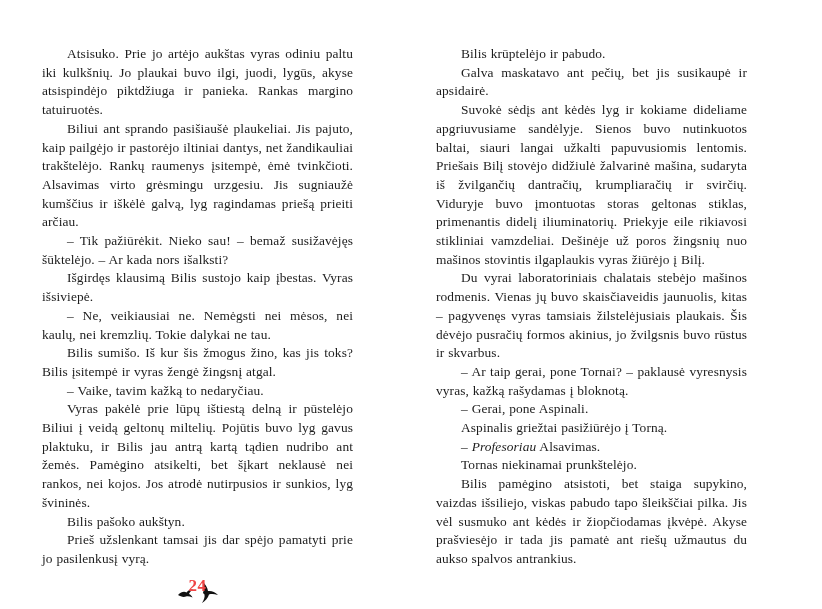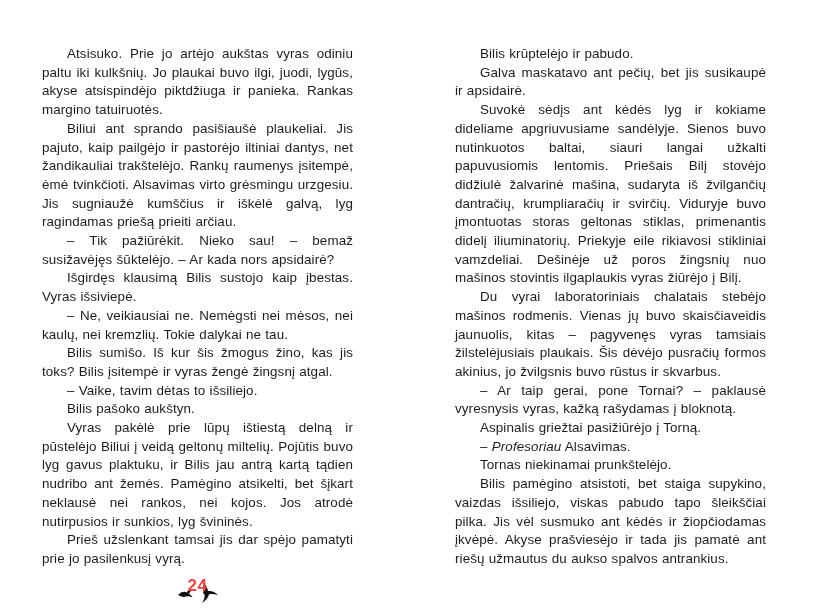--- a/index.html
+++ b/index.html
@@ -5,31 +5,31 @@
   html, body {
     margin: 0;
     padding: 0;
     background: #ffffff;
   }
   .spread {
     position: relative;
     width: 822px;
     height: 609px;
     background: #ffffff;
-    font-family: Liberation Sans, sans-serif;
+    font-family: Liberation Serif, serif;
     color: #1c1c1c;
     overflow: hidden;
   }
   .column {
     position: absolute;
     top: 45px;
     width: 311px;
   }
   .column.left  { left: 42px; }
-  .column.right { left: 455px; }
+  .column.right { left: 436px; }
   .page-text p {
     margin: 0;
     padding: 0;
     text-indent: 25px;
     text-align: justify;
     font-size: 13.4px;
     line-height: 18.7px;
     letter-spacing: 0.1px;
     word-spacing: 0.4px;
   }
@@ -54,46 +54,47 @@
 </style>
 </head>
 <body>
 
 <div class="spread">
 
   <div class="column left">
     <div class="page-text">
         <p><span>Atsisuko. Prie jo artėjo aukštas vyras odiniu paltu iki kulkšnių. Jo plaukai buvo ilgi, juodi, lygūs, akyse atsispindėjo piktdžiuga ir panieka. Rankas margino tatuiruotės.</span></p>
         <p><span>Biliui ant sprando pasišiaušė plaukeliai. Jis pajuto, kaip pailgėjo ir pastorėjo iltiniai dantys, net žandikauliai trakštelėjo. Rankų raumenys įsitempė, ėmė tvinkčioti. Alsavimas virto grėsmingu urzgesiu. Jis sugniaužė kumščius ir iškėlė galvą, lyg ragindamas priešą prieiti arčiau.</span></p>
-        <p><span>– Tik pažiūrėkit. Nieko sau! – bemaž susižavėjęs šūktelėjo. – Ar kada nors apsidairė?</span></p>
+        <p><span>– Tik pažiūrėkit. Nieko sau! – bemaž susižavėjęs šūktelėjo. – Ar kada nors išalksti?</span></p>
         <p><span>Išgirdęs klausimą Bilis sustojo kaip įbestas. Vyras išsiviepė.</span></p>
         <p><span>– Ne, veikiausiai ne. Nemėgsti nei mėsos, nei kaulų, nei kremzlių. Tokie dalykai ne tau.</span></p>
         <p><span>Bilis sumišo. Iš kur šis žmogus žino, kas jis toks? Bilis įsitempė ir vyras žengė žingsnį atgal.</span></p>
-        <p><span>– Vaike, tavim dėtas to išsiliejo.</span></p>
+        <p><span>– Vaike, tavim kažką to nedaryčiau.</span></p>
+        <p><span>Vyras pakėlė prie lūpų ištiestą delną ir pūstelėjo Biliui į veidą geltonų miltelių. Pojūtis buvo lyg gavus plaktuku, ir Bilis jau antrą kartą tądien nudribo ant žemės. Pamėgino atsikelti, bet šįkart neklausė nei rankos, nei kojos. Jos atrodė nutirpusios ir sunkios, lyg švininės.</span></p>
         <p><span>Bilis pašoko aukštyn.</span></p>
-        <p><span>Vyras pakėlė prie lūpų ištiestą delną ir pūstelėjo Biliui į veidą geltonų miltelių. Pojūtis buvo lyg gavus plaktuku, ir Bilis jau antrą kartą tądien nudribo ant žemės. Pamėgino atsikelti, bet šįkart neklausė nei rankos, nei kojos. Jos atrodė nutirpusios ir sunkios, lyg švininės.</span></p>
         <p><span>Prieš užslenkant tamsai jis dar spėjo pamatyti prie jo pasilenkusį vyrą.</span></p>
       </div>
     <div class="ornament">
       <svg width="42" height="24" viewBox="0 0 42 24" xmlns="http://www.w3.org/2000/svg" aria-hidden="true">
 
         <path fill="#111111" d="M1,15 C4,12 7,11 9.5,12.5 C10.5,10.5 13,9 16,9.5 C13.5,11 12.5,12.5 12,14 C13.5,14.5 15,16 15.5,17.5 C13,16.5 11,16 9,16.5 C6.5,17.5 3.5,16.5 1,15 Z"></path>
 
         <path fill="#111111" d="M26,13 C27.5,9 27,5 25,1.5 C28.5,4 30.5,8 31,11 C34.5,10.5 38,12 41,15 C37.5,14 34.5,13.8 32,14.5 C31,18 28.5,21 25,23 C27,20 28,17 27.5,14.5 C27,14 26.5,13.5 26,13 Z"></path>
       </svg>
     </div>
   </div>
 
   <div class="column right">
     <div class="page-text">
         <p><span>Bilis krūptelėjo ir pabudo.</span></p>
         <p><span>Galva maskatavo ant pečių, bet jis susikaupė ir apsidairė.</span></p>
         <p><span>Suvokė sėdįs ant kėdės lyg ir kokiame dideliame apgriuvusiame sandėlyje. Sienos buvo nutinkuotos baltai, siauri langai užkalti papuvusiomis lentomis. Priešais Bilį stovėjo didžiulė žalvarinė mašina, sudaryta iš žvilgančių dantračių, krumpliaračių ir svirčių. Viduryje buvo įmontuotas storas geltonas stiklas, primenantis didelį iliuminatorių. Priekyje eile rikiavosi stikliniai vamzdeliai. Dešinėje už poros žingsnių nuo mašinos stovintis ilgaplaukis vyras žiūrėjo į Bilį.</span></p>
         <p><span>Du vyrai laboratoriniais chalatais stebėjo mašinos rodmenis. Vienas jų buvo skaisčiaveidis jaunuolis, kitas – pagyvenęs vyras tamsiais žilstelėjusiais plaukais. Šis dėvėjo pusračių formos akinius, jo žvilgsnis buvo rūstus ir skvarbus.</span></p>
         <p><span>– Ar taip gerai, pone Tornai? – paklausė vyresnysis vyras, kažką rašydamas į bloknotą.</span></p>
+        <p><span>– Gerai, pone Aspinali.</span></p>
         <p><span>Aspinalis griežtai pasižiūrėjo į Torną.</span></p>
         <p><span>– </span><span class="seg-italic">Profesoriau</span><span> Alsavimas.</span></p>
         <p><span>Tornas niekinamai prunkštelėjo.</span></p>
         <p><span>Bilis pamėgino atsistoti, bet staiga supykino, vaizdas išsiliejo, viskas pabudo tapo šleikščiai pilka. Jis vėl susmuko ant kėdės ir žiopčiodamas įkvėpė. Akyse prašviesėjo ir tada jis pamatė ant riešų užmautus du aukso spalvos antrankius.</span></p>
       </div>
   </div>
 
   <div class="pagenum left">24</div>
 
 

